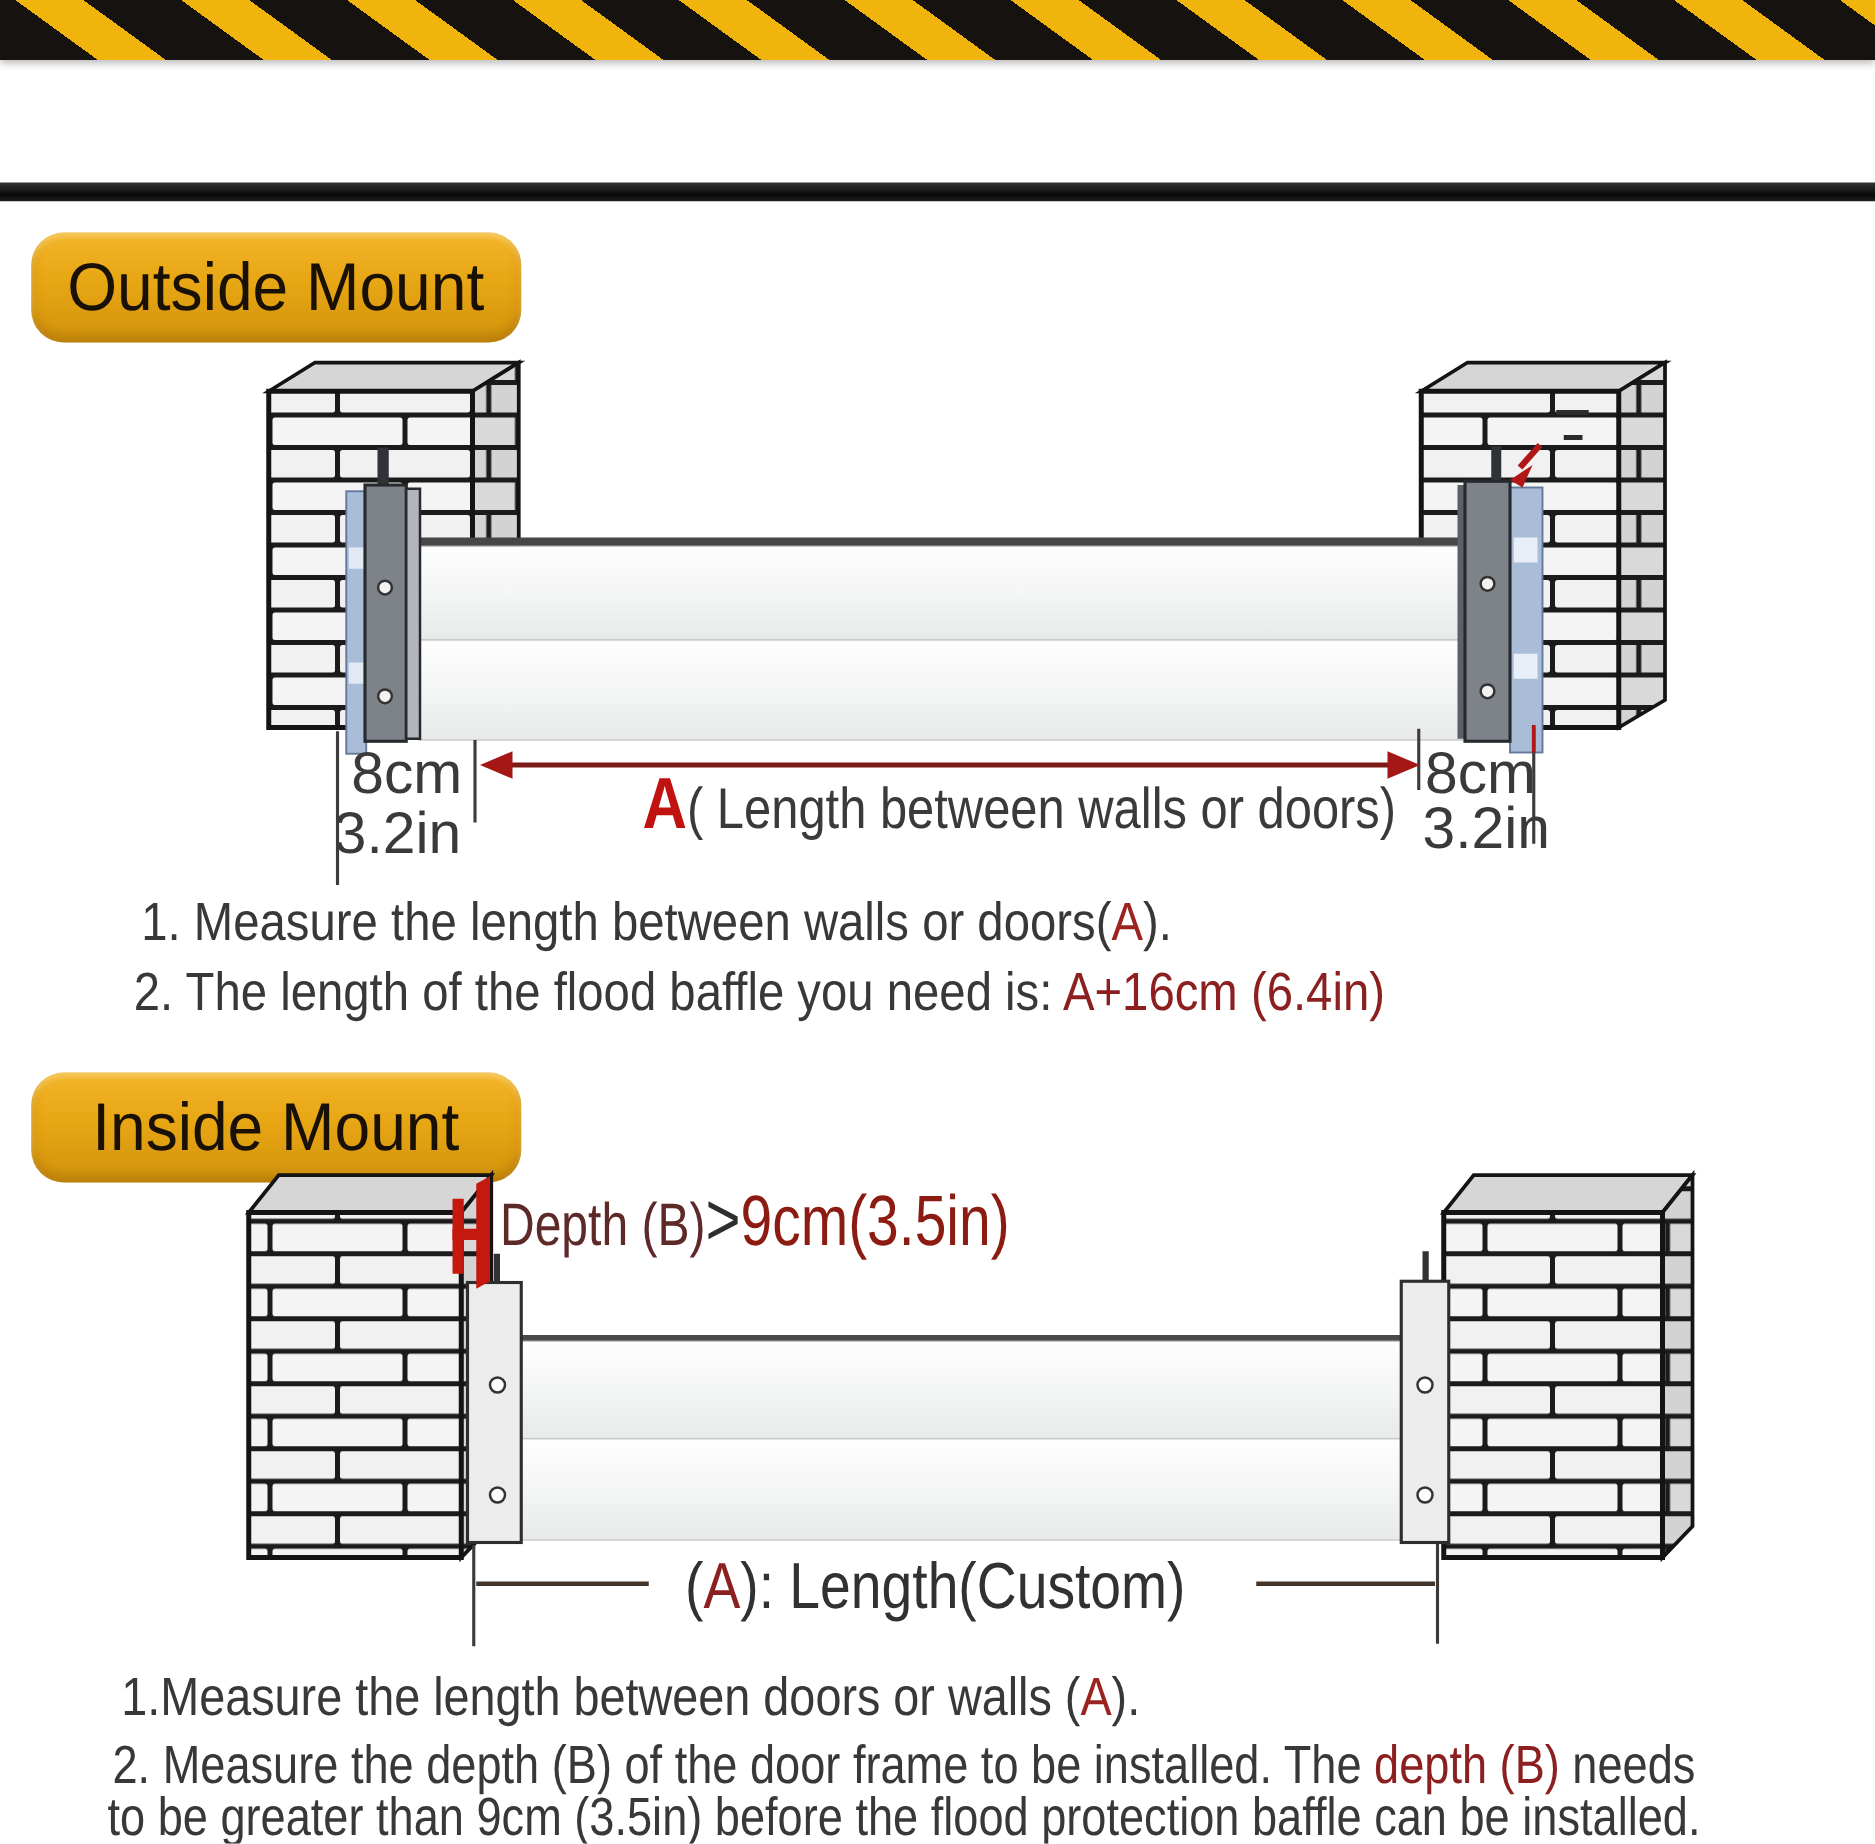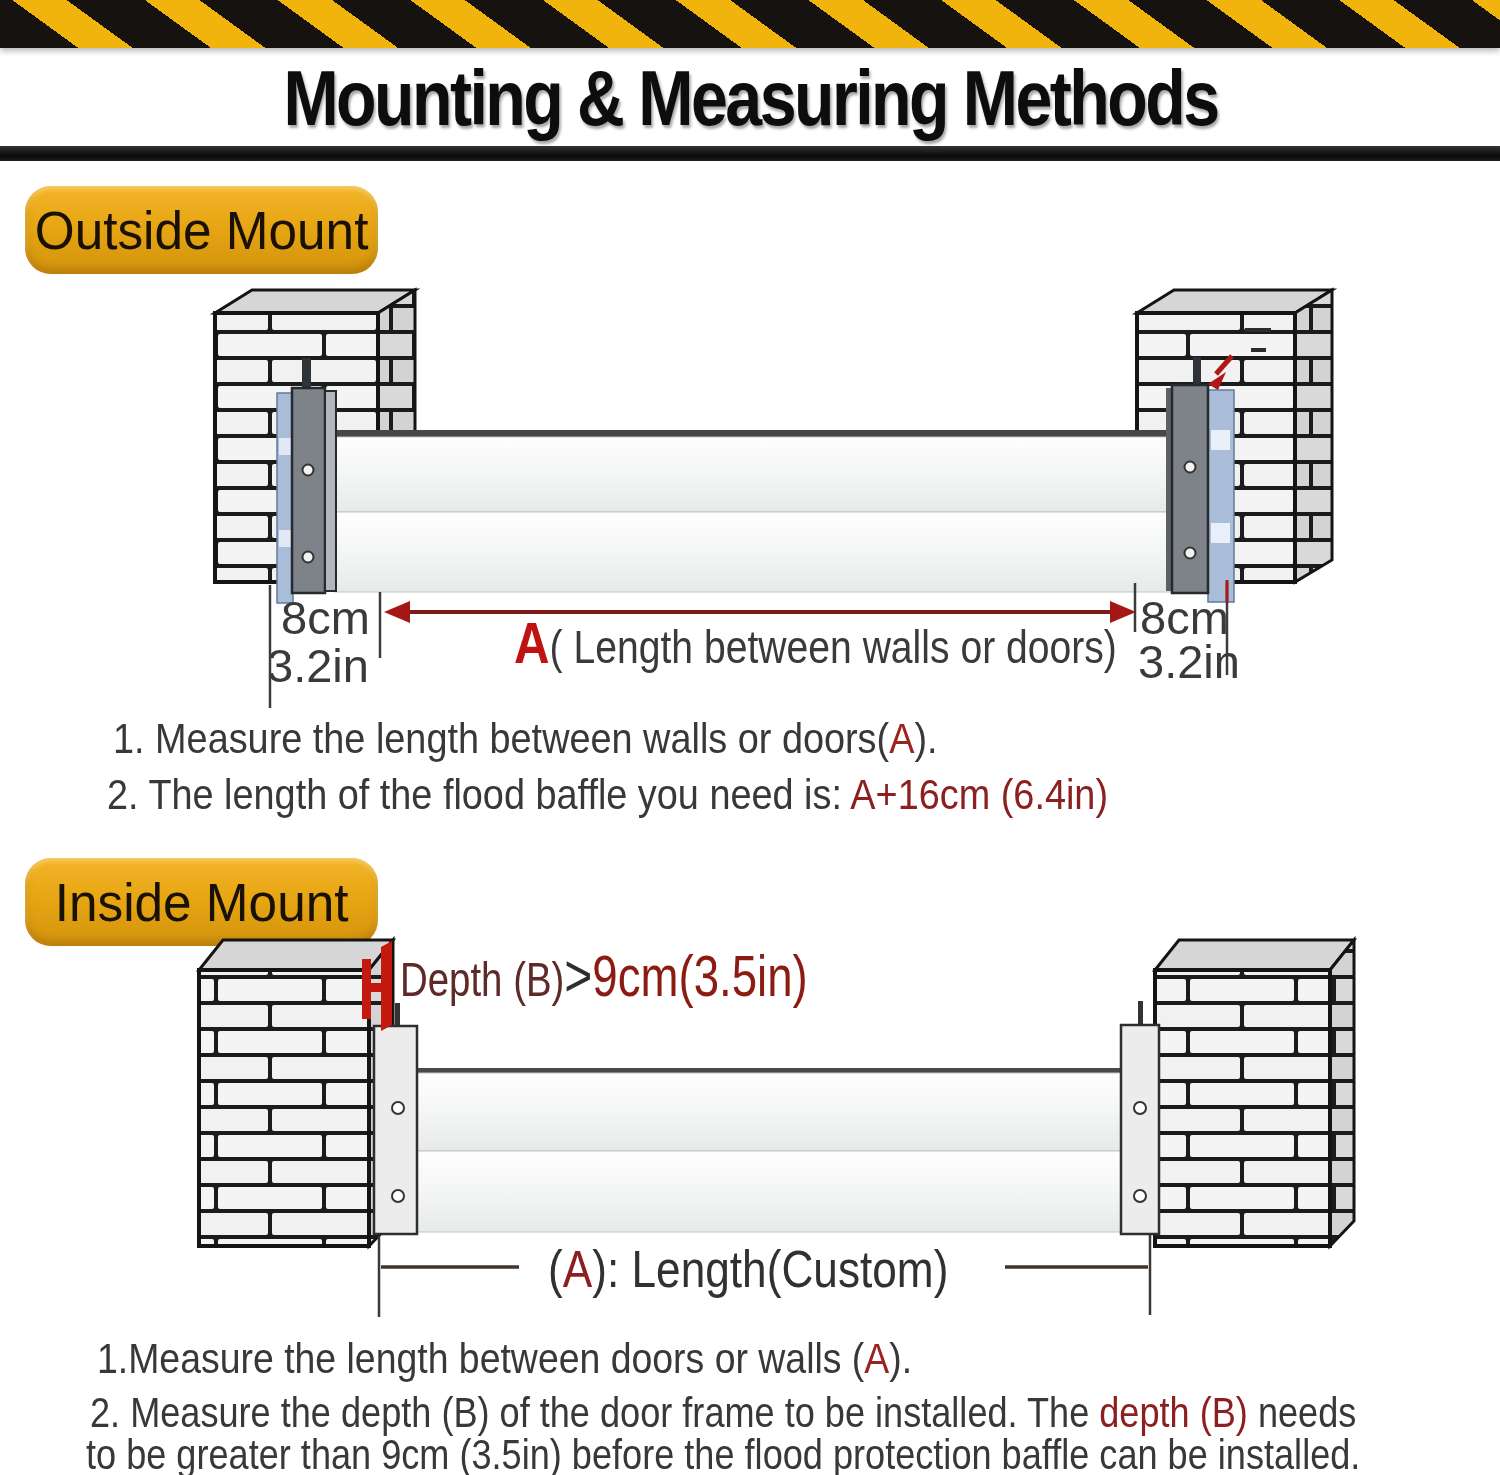--- a/index.html
+++ b/index.html
@@ -9,21 +9,21 @@
   .tape{position:absolute;top:0;left:0;width:1500px;height:48px;
         background:repeating-linear-gradient(36deg,#151210 0 46px,#f1b40c 46px 78px);
         box-shadow:0 3px 6px rgba(0,0,0,0.28);}
   .title-wrap{position:absolute;top:50px;left:0;width:1500px;height:96px;
         display:flex;justify-content:center;align-items:center;}
   .title{margin:0;font-size:78px;font-weight:bold;letter-spacing:-3px;color:#0d0d0d;
         text-shadow:2px 3px 3px rgba(0,0,0,0.35);transform:scaleX(0.85);white-space:nowrap;}
   .divider{position:absolute;top:146px;left:0;width:1500px;height:15px;
         background:linear-gradient(180deg,#343434,#0a0a0a 65%,#1e1e1e);}
   
-  .badge{position:absolute;left:25px;width:353px;height:88px;border-radius:26px;
+  .badge{position:absolute;left:25px;width:392px;height:88px;border-radius:26px;
         background:linear-gradient(180deg,#f3b42a 0%,#e7a613 45%,#d3930d 100%);
         display:flex;align-items:center;justify-content:center;
         box-shadow:inset 0 -5px 9px rgba(115,66,0,0.30), inset 0 3px 5px rgba(255,236,170,0.55);}
   .badge span{font-size:54px;color:#191105;transform:scaleX(0.95);white-space:nowrap;}
   
   .diag{position:absolute;left:0;width:1500px;}
   
   .ov{position:absolute;white-space:nowrap;color:#3a3a3a;transform-origin:0 50%;line-height:1.0;}
   .row{display:flex;align-items:baseline;}
   .dim{font-size:47px;color:#3a3a3a;}
@@ -37,23 +37,20 @@
   .depth-val{font-size:57px;color:#8c1b12;}
   .len-label{font-size:52px;color:#313131;}
   .len-a{color:#8c2020;}
 </style>
 </head>
 <body>
 
 <div class="page">
 
   <div class="tape"></div>
-  <div class="title-wrap">
-    <h1 class="title">Mounting &amp; Measuring Methods</h1>
-  </div>
   <div class="divider"></div>
 
   <div class="badge" style="top:186px;">
     <span>Outside Mount</span>
   </div>
 
   <svg class="diag" style="top:280px;height:440px;" viewBox="0 0 1500 440">
     <defs>
       <pattern id="brick" width="108" height="52" patternUnits="userSpaceOnUse">
         <rect width="108" height="52" fill="#1b1b1b"></rect>

